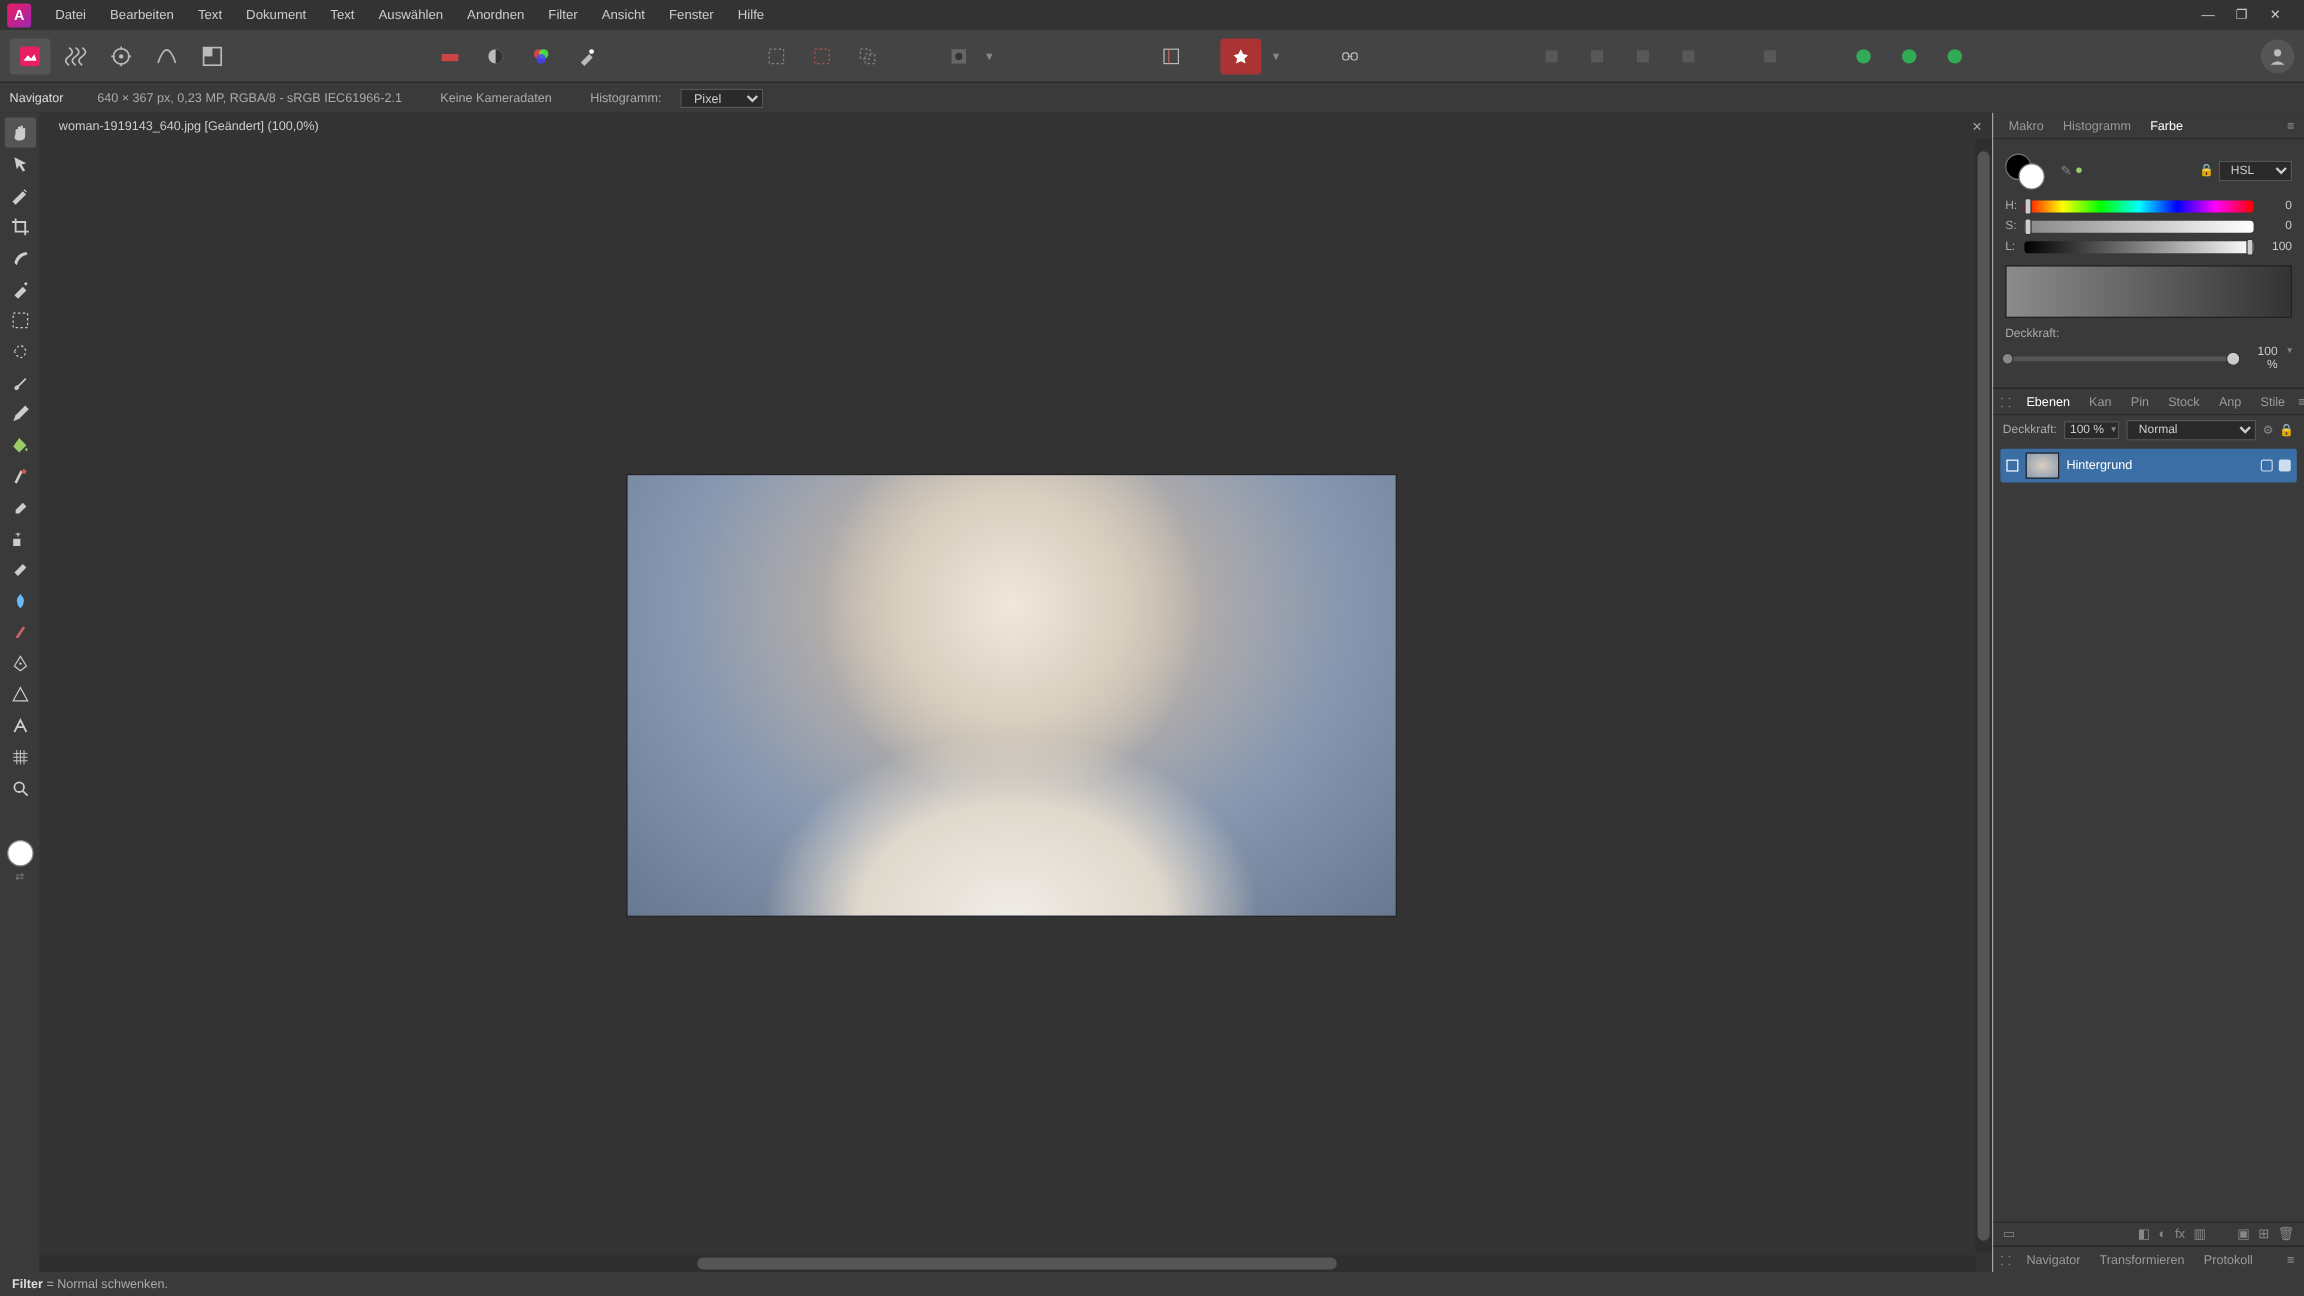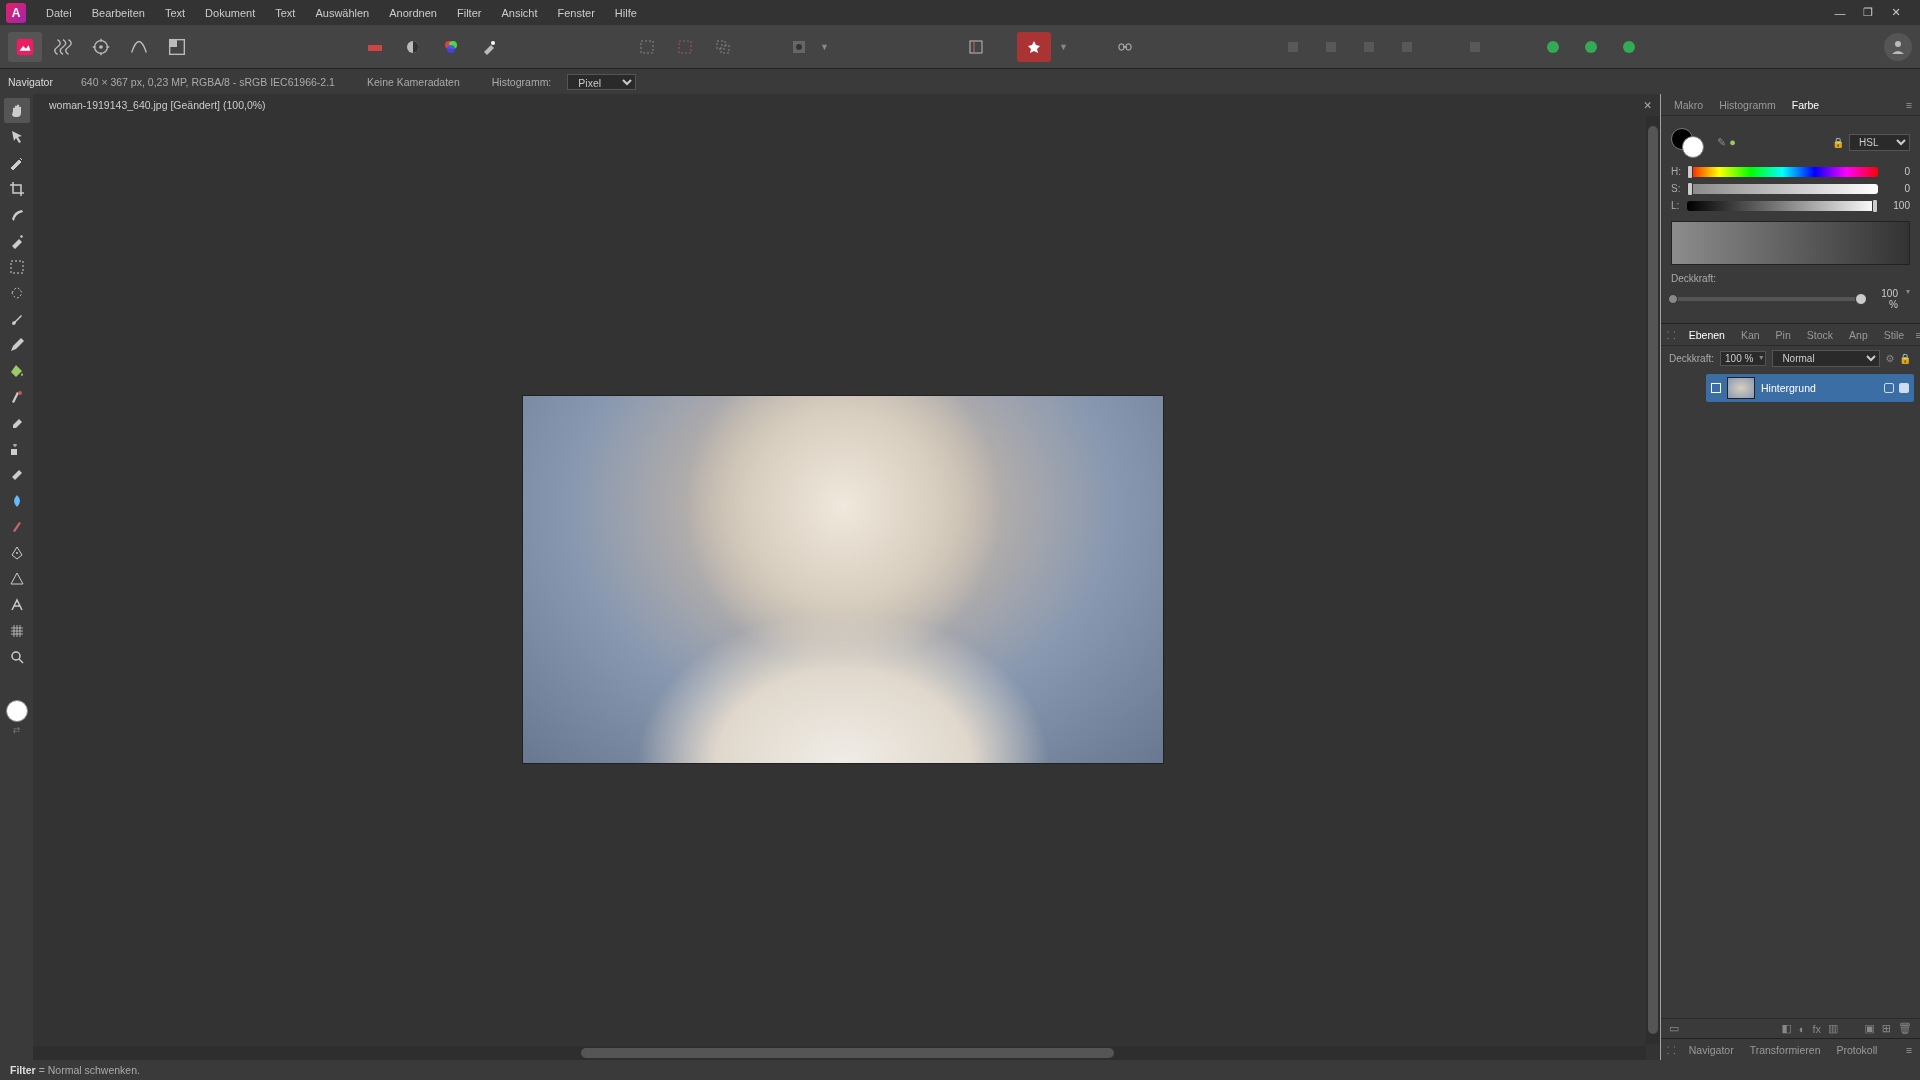--- a/index.html
+++ b/index.html
@@ -79,21 +79,21 @@
 
 .layers-panel { flex: 1; display: flex; flex-direction: column; border-top: 1px solid #222; }
 .layers-opts { display: flex; align-items: center; gap: 6px; padding: 4px 8px; font-size: 10px; }
 .lop-label { color: #aaa; }
 .lop-val { background: #2a2a2a; border: 1px solid #555; padding: 1px 12px 1px 4px; position: relative; }
 .lop-val::after { content:'▾'; position:absolute; right:2px; top:1px; font-size:8px; color:#888;}
 .lop-select { background: #2a2a2a; border: 1px solid #555; color: #ccc; font-size: 10px; padding: 1px 14px 1px 5px; flex:1; }
 .lop-icons { display: flex; gap: 5px; color: #888; }
 
 .layer-list { flex: 1; overflow: auto; padding: 3px 6px; }
-.layer-item { display: flex; align-items: center; background: #3a6ea5; border-radius: 2px; padding: 3px 5px; gap: 6px; margin-left: 39px; }
+.layer-item { display: flex; align-items: center; background: #3a6ea5; border-radius: 2px; padding: 3px 5px; gap: 6px; }
 .layer-thumb { width: 28px; height: 22px; background: radial-gradient(ellipse, #d8cfc0, #8898b0); border: 1px solid #222; }
 .layer-name { color: #fff; font-size: 10.5px; flex: 1; }
 .layer-toggles { display: flex; gap: 5px; }
 .layer-toggles span { width: 10px; height: 10px; display: inline-block; }
 
 .layer-footer, .layers-bottom-icons { height: 20px; display: flex; align-items: center; padding: 0 8px; gap: 7px; color: #888; font-size: 11px; border-top: 1px solid #2a2a2a;}
 .layers-bottom-icons .spacer { flex:1; }
 
 .bottom-panel-tabs { height: 22px; display: flex; align-items: center; font-size: 10.5px; padding: 2px 6px; gap: 2px; border-top: 1px solid #222; }
 

